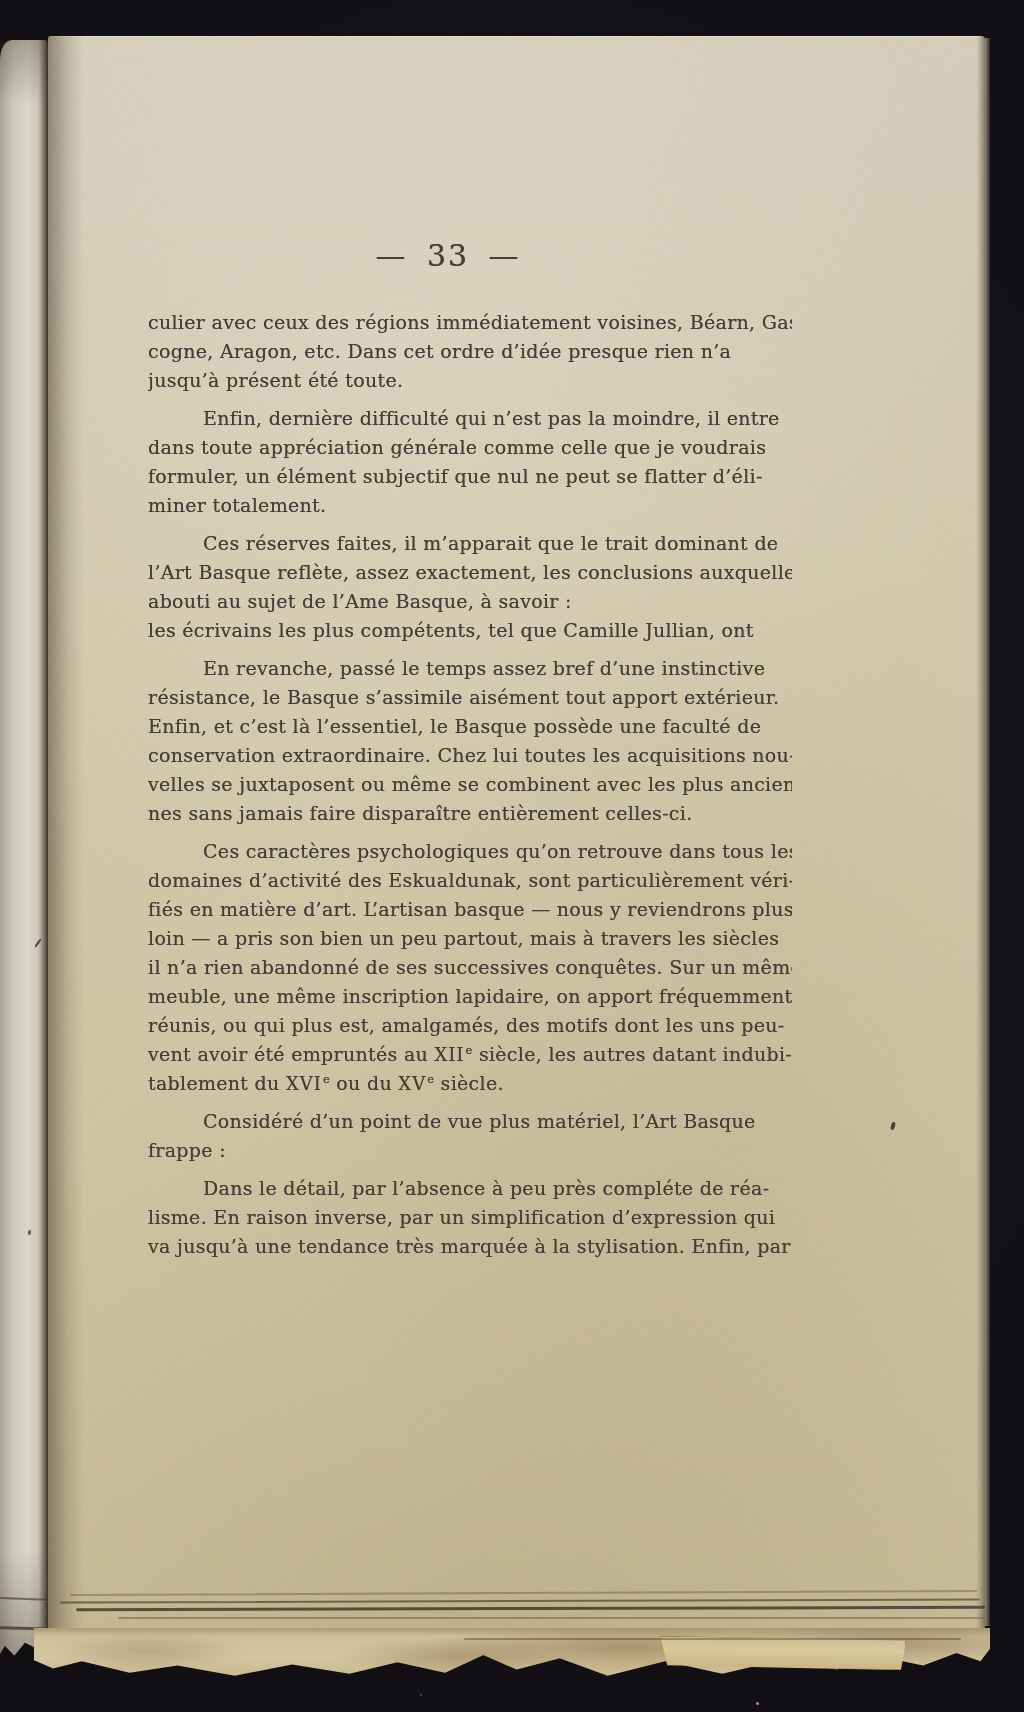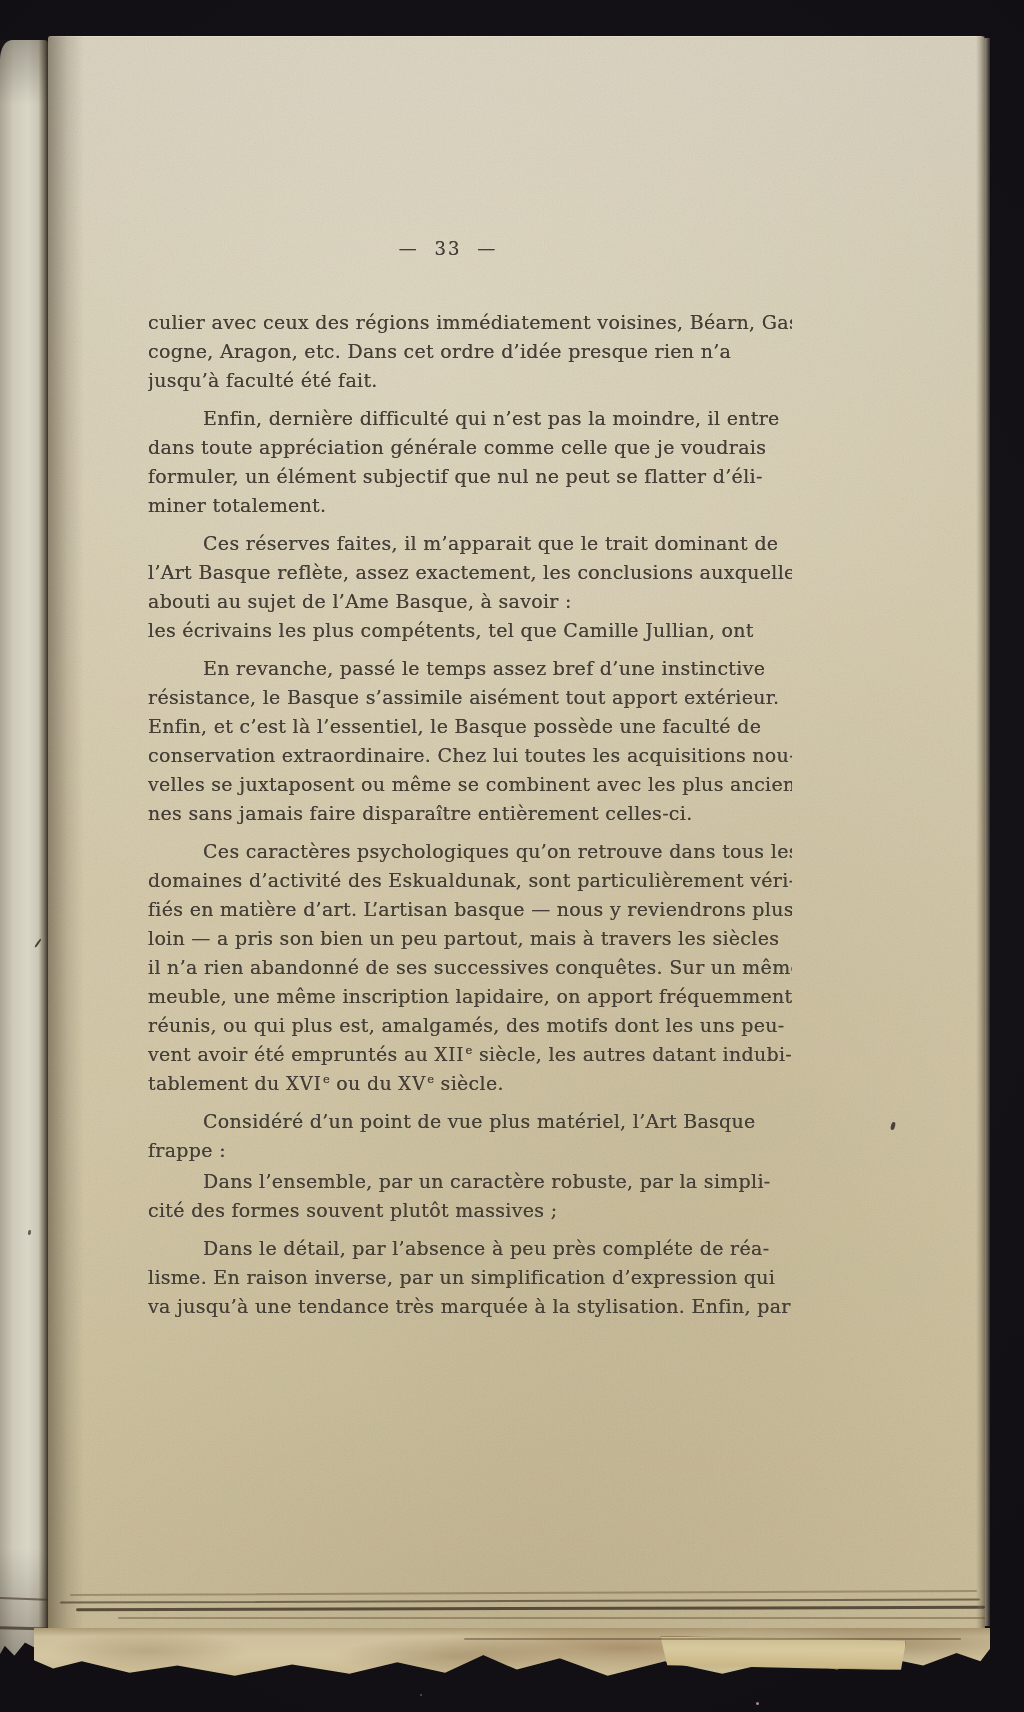--- a/index.html
+++ b/index.html
@@ -30,21 +30,21 @@
     background:linear-gradient(90deg,rgba(56,44,28,.45),rgba(56,44,28,.14) 55%,transparent);}
   .page::after{content:"";position:absolute;right:0;top:0;bottom:0;width:9px;
     background:linear-gradient(90deg,transparent,rgba(118,104,82,.30) 45%,rgba(62,53,40,.55));}
   .page-side{position:absolute;left:985px;top:38px;width:5px;height:1588px;
     background:linear-gradient(90deg,#8d867a 0%,#5a544b 55%,#2a2724 100%);}
 
   .noise{position:absolute;inset:0;width:100%;height:100%;opacity:.16;mix-blend-mode:multiply;pointer-events:none;}
 
   
   .page-number{position:absolute;left:78px;top:202px;width:644px;text-align:center;
-    font-size:18px;letter-spacing:2px;word-spacing:8px;color:#443e37;
+    font-size:30px;letter-spacing:2px;word-spacing:8px;color:#443e37;
     text-shadow:0 0 .5px rgba(68,62,55,.8);}
 
   
   .text-block{position:absolute;left:100px;top:272px;width:644px;color:#443e37;
     font-size:19px;letter-spacing:.3px;text-shadow:0 0 .5px rgba(68,62,55,.75);}
   .para{margin:0 0 9px 0;}
   .para.tight{margin-top:-7px;}
   .line{height:29px;line-height:29px;text-align:justify;overflow:hidden;white-space:nowrap;}
   .line:not(.last)::after{content:"";display:inline-block;width:100%;height:0;}
   .line.last{text-align:left;}
@@ -107,21 +107,21 @@
         </filter>
       <rect width="100%" height="100%" filter="url(#grain)"></rect>
     </svg>
 
     <div class="page-number">— 33 —</div>
 
     <div class="text-block" id="text-block">
         <div class="para">
           <div class="line"><span>culier avec ceux des régions immédiatement voisines, Béarn, Gas-</span></div>
           <div class="line"><span>cogne, Aragon, etc. Dans cet ordre d’idée presque rien n’a</span></div>
-          <div class="line last"><span>jusqu’à faculté été fait.</span></div>
+          <div class="line last"><span>jusqu’à présent été toute.</span></div>
         </div>
         <div class="para">
           <div class="line indent"><span>Enfin, dernière difficulté qui n’est pas la moindre, il entre</span></div>
           <div class="line"><span>dans toute appréciation générale comme celle que je voudrais</span></div>
           <div class="line"><span>formuler, un élément subjectif que nul ne peut se flatter d’éli-</span></div>
           <div class="line last"><span>miner totalement.</span></div>
         </div>
         <div class="para">
           <div class="line indent"><span>Ces réserves faites, il m’apparait que le trait dominant de</span></div>
           <div class="line"><span>l’Art Basque reflète, assez exactement, les conclusions auxquelles</span></div>
@@ -144,24 +144,20 @@
           <div class="line"><span>il n’a rien abandonné de ses successives conquêtes. Sur un même</span></div>
           <div class="line"><span>meuble, une même inscription lapidaire, on apport fréquemment</span></div>
           <div class="line"><span>réunis, ou qui plus est, amalgamés, des motifs dont les uns peu-</span></div>
           <div class="line"><span>vent avoir été empruntés au </span><span class="roman">XII</span><span class="sup">e</span><span> siècle, les autres datant indubi-</span></div>
           <div class="line last"><span>tablement du </span><span class="roman">XVI</span><span class="sup">e</span><span> ou du </span><span class="roman">XV</span><span class="sup">e</span><span> siècle.</span></div>
         </div>
         <div class="para">
           <div class="line indent"><span>Considéré d’un point de vue plus matériel, l’Art Basque</span></div>
           <div class="line last"><span>frappe :</span></div>
         </div>
-        <div class="para tight">
-          <div class="line indent"><span>Dans l’ensemble, par un caractère robuste, par la simpli-</span></div>
-          <div class="line last"><span>cité des formes souvent plutôt massives ;</span></div>
-        </div>
         <div class="para">
           <div class="line indent"><span>Dans le détail, par l’absence à peu près compléte de réa-</span></div>
           <div class="line"><span>lisme. En raison inverse, par un simplification d’expression qui</span></div>
           <div class="line"><span>va jusqu’à une tendance très marquée à la stylisation. Enfin, par</span></div>
         </div>
       </div>
 
     <div class="bline bline1"></div>
     <div class="bline bline2"></div>
     <div class="bline bline3"></div>

